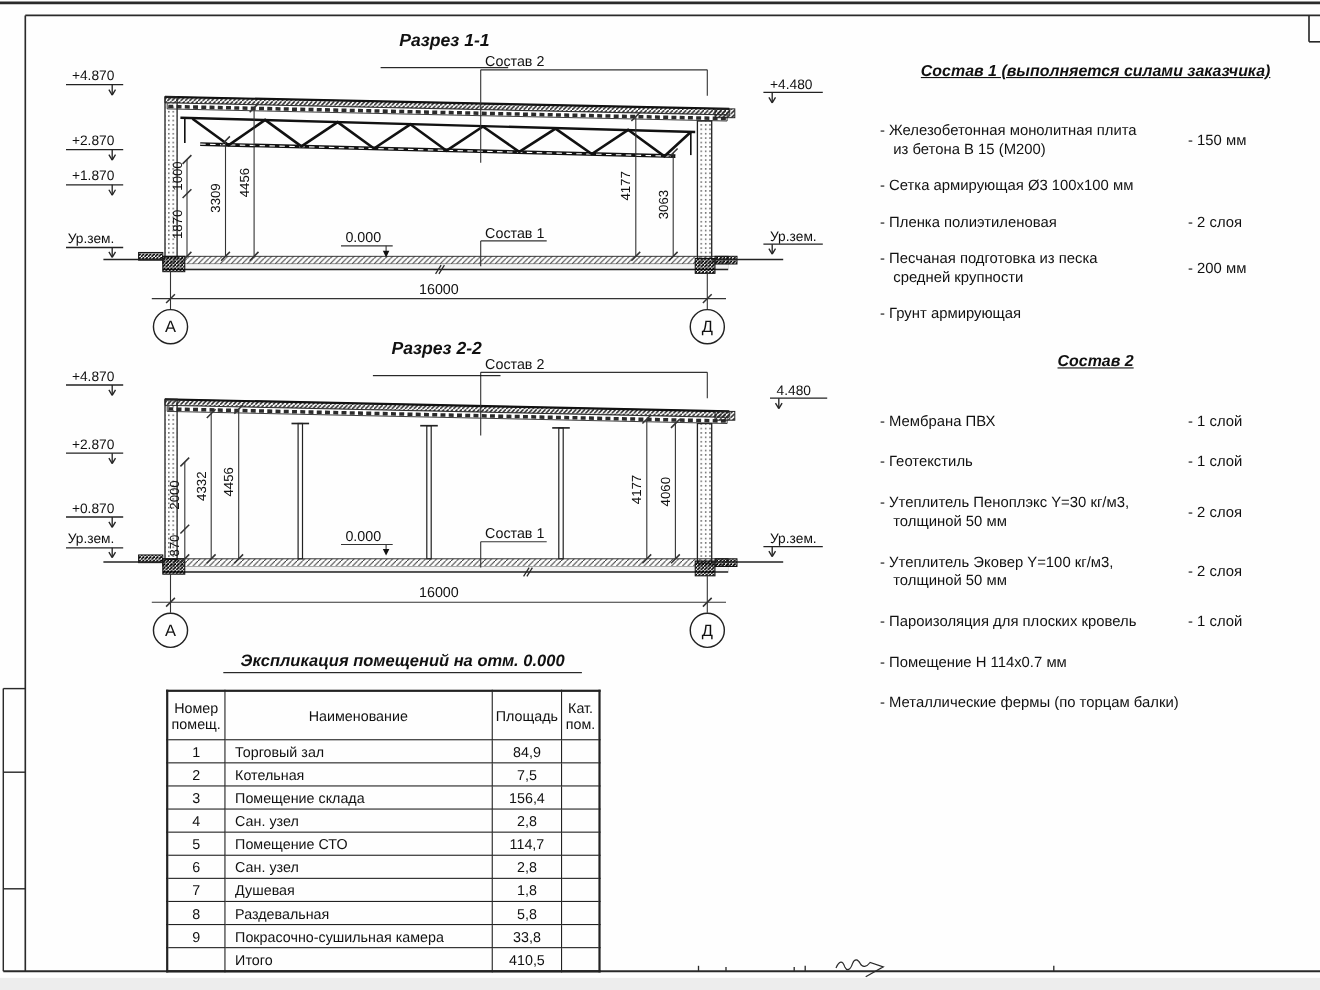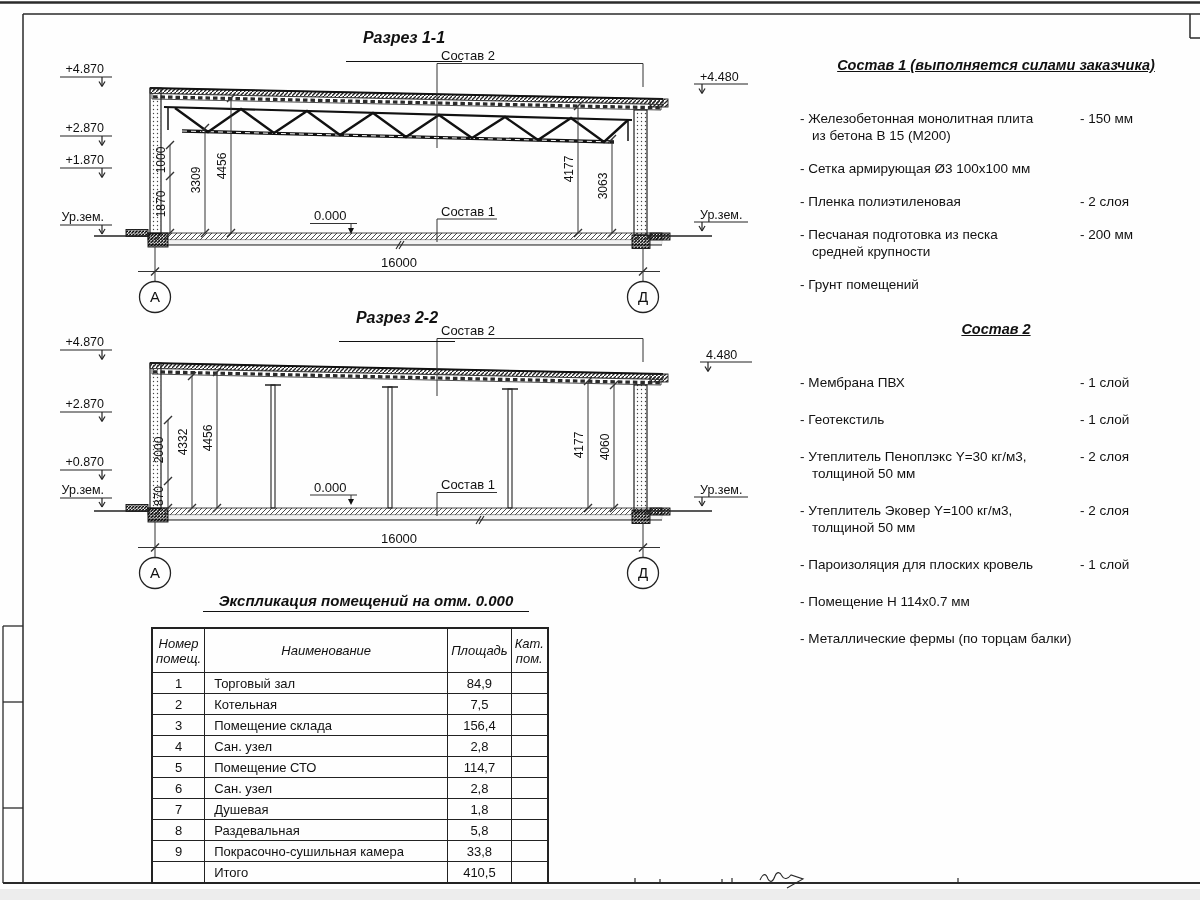--- a/index.html
+++ b/index.html
@@ -18,30 +18,30 @@
   .comp{position:absolute;left:800px;width:392px;font-size:13.5px;line-height:17px;}
   #comp1{top:57px;}
   #comp2{top:321px;}
   .comp-title{text-align:center;font-style:italic;font-weight:bold;font-size:14.5px;
               text-decoration:underline;}
   #comp1 .comp-title{margin-bottom:36px;}
   #comp2 .comp-title{margin-bottom:36px;}
   .comp-items{display:flex;flex-direction:column;}
   #comp1 .comp-items{gap:16px;}
   #comp2 .comp-items{gap:20px;}
-  .comp-item{display:flex;align-items:flex-start;}
+  .comp-item{display:flex;align-items:center;}
   .comp-text{flex:0 0 268px;white-space:pre-line;padding-left:12px;text-indent:-12px;}
   .comp-val{flex:1;white-space:nowrap;}
   .sched-title{position:absolute;left:203px;top:592px;width:326px;text-align:center;
                font-style:italic;font-weight:bold;font-size:15px;border-bottom:1.6px solid #111;
                padding-bottom:2px;}
   table.sched{position:absolute;left:151px;top:627px;border-collapse:collapse;
               border:2px solid #222;table-layout:fixed;font-size:13px;}
   table.sched th,table.sched td{border:1.2px solid #222;padding:0 3px;overflow:hidden;}
-  table.sched th{font-weight:normal;height:43px;line-height:15px;text-align:center;font-style:italic;}
+  table.sched th{font-weight:normal;height:43px;line-height:15px;text-align:center;}
   table.sched td{height:20px;text-align:center;}
   table.sched td.nm{text-align:left;padding-left:9px;}
   .gray-strip{position:absolute;left:0;top:889px;width:1200px;height:11px;background:#ededed;}
 </style>
 </head>
 <body>
 
 <div class="sheet">
 
 <svg class="plan-svg" width="1200" height="900" viewBox="0 0 1200 900">
@@ -363,21 +363,21 @@
     <div class="comp-item">
       <span class="comp-text">- Пленка полиэтиленовая</span>
       <span class="comp-val">- 2 слоя</span>
     </div>
     <div class="comp-item">
       <span class="comp-text">- Песчаная подготовка из песка
 средней крупности</span>
       <span class="comp-val">- 200 мм</span>
     </div>
     <div class="comp-item">
-      <span class="comp-text">- Грунт помещений</span>
+      <span class="comp-text">- Грунт армирующая</span>
       <span class="comp-val"></span>
     </div>
   </div>
 </div>
 
 <div class="comp" id="comp2">
   <div class="comp-title">Состав 2</div>
   <div class="comp-items">
     <div class="comp-item">
       <span class="comp-text">- Мембрана ПВХ</span>

